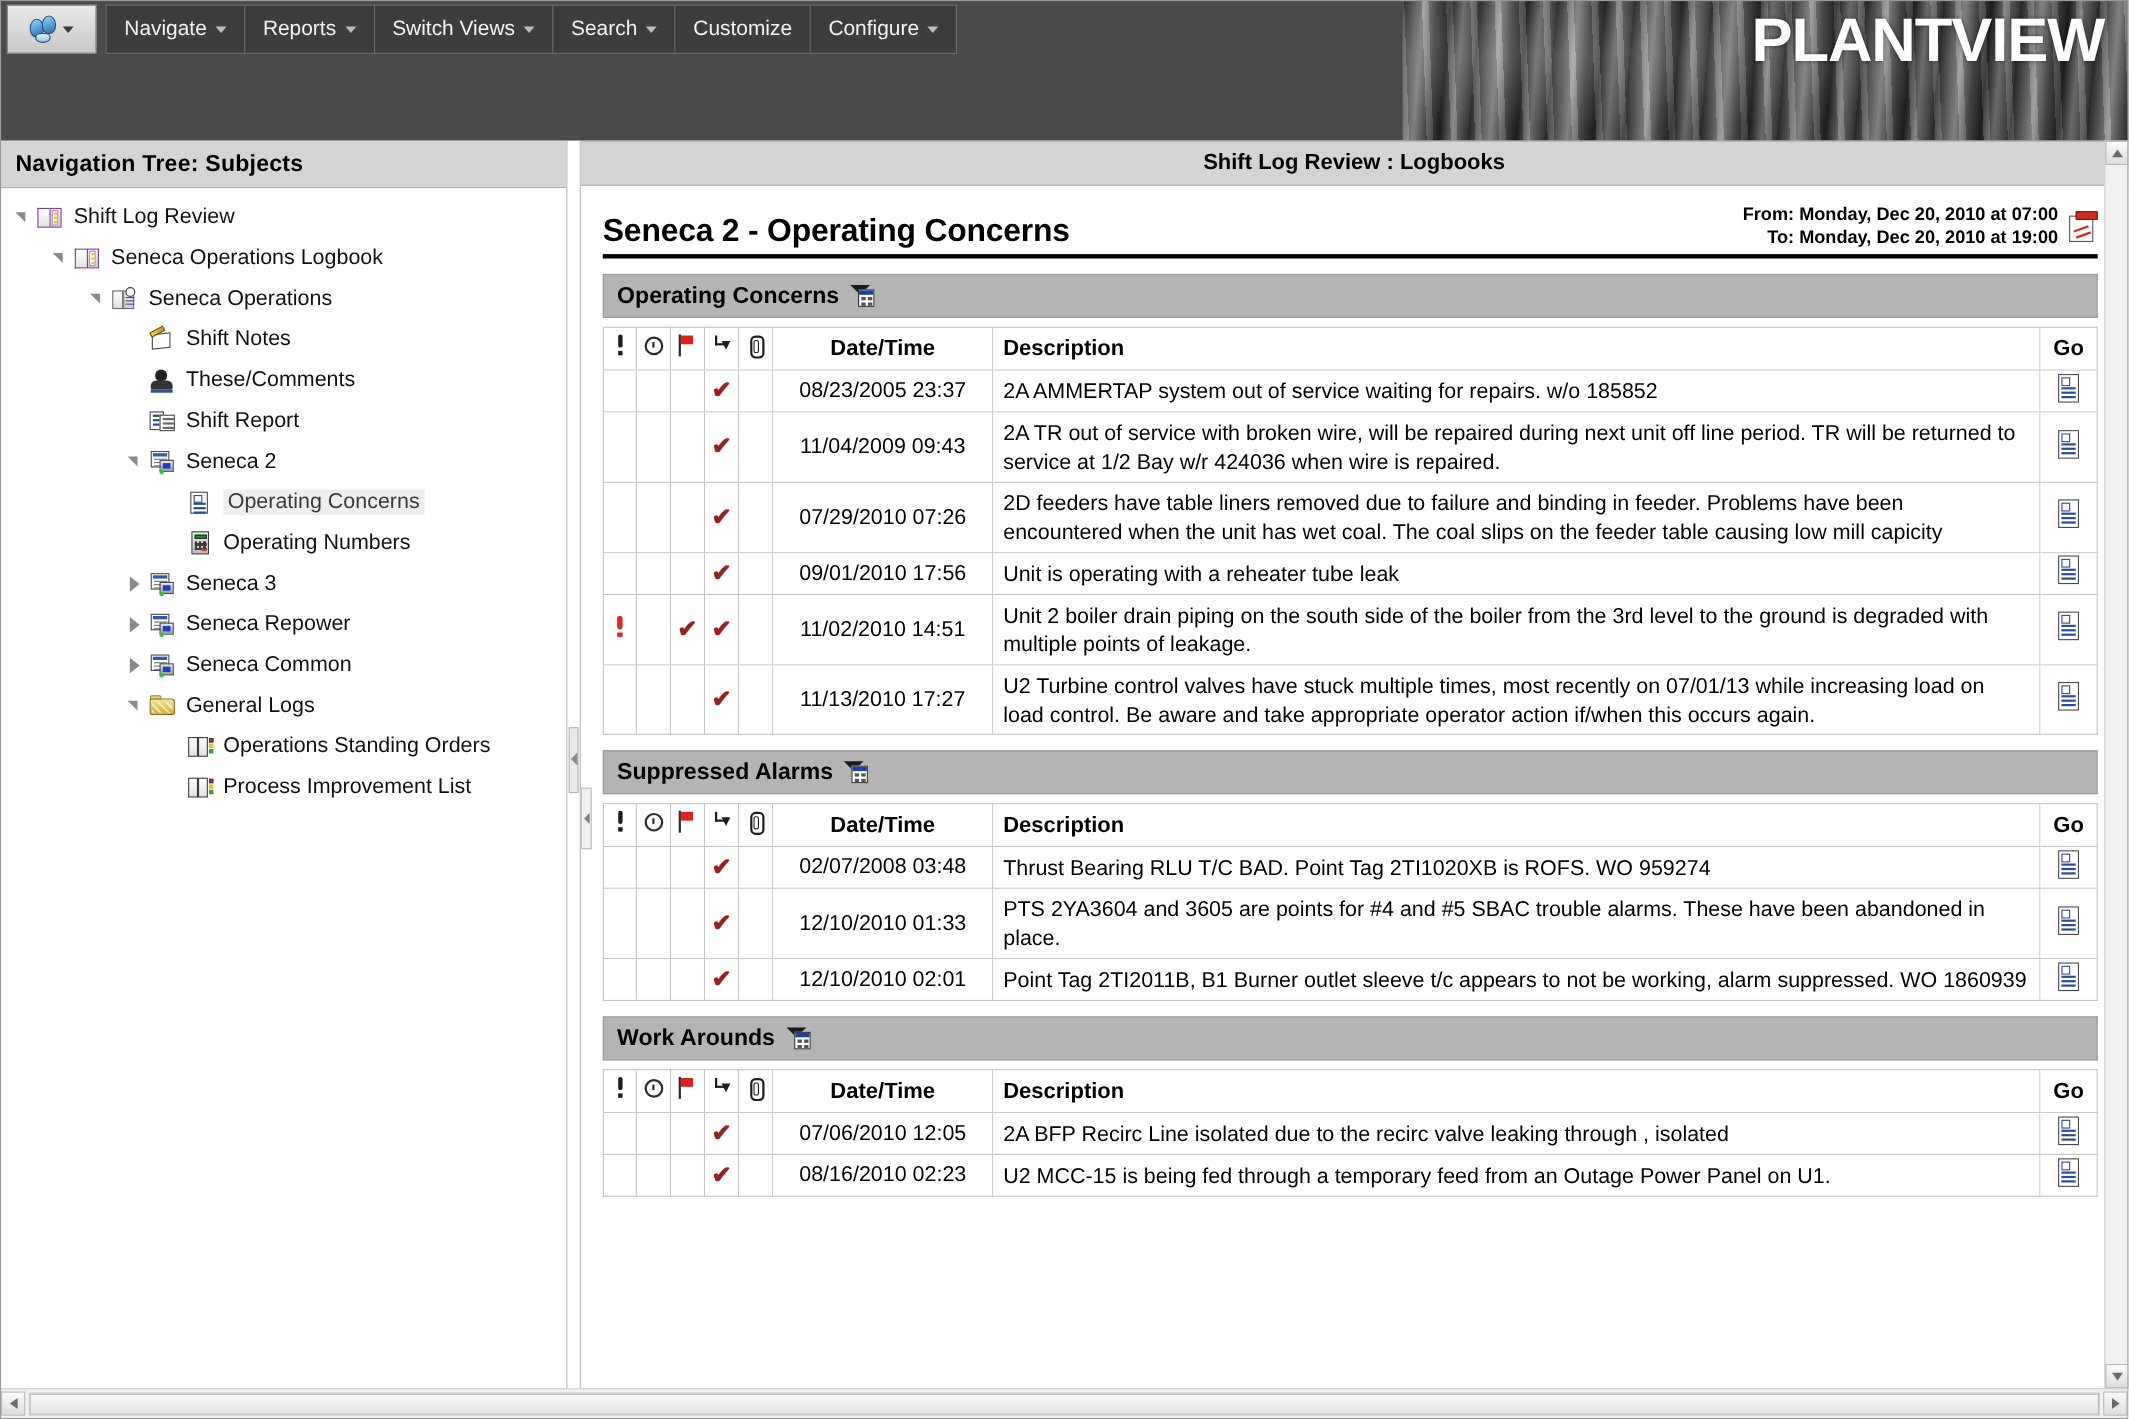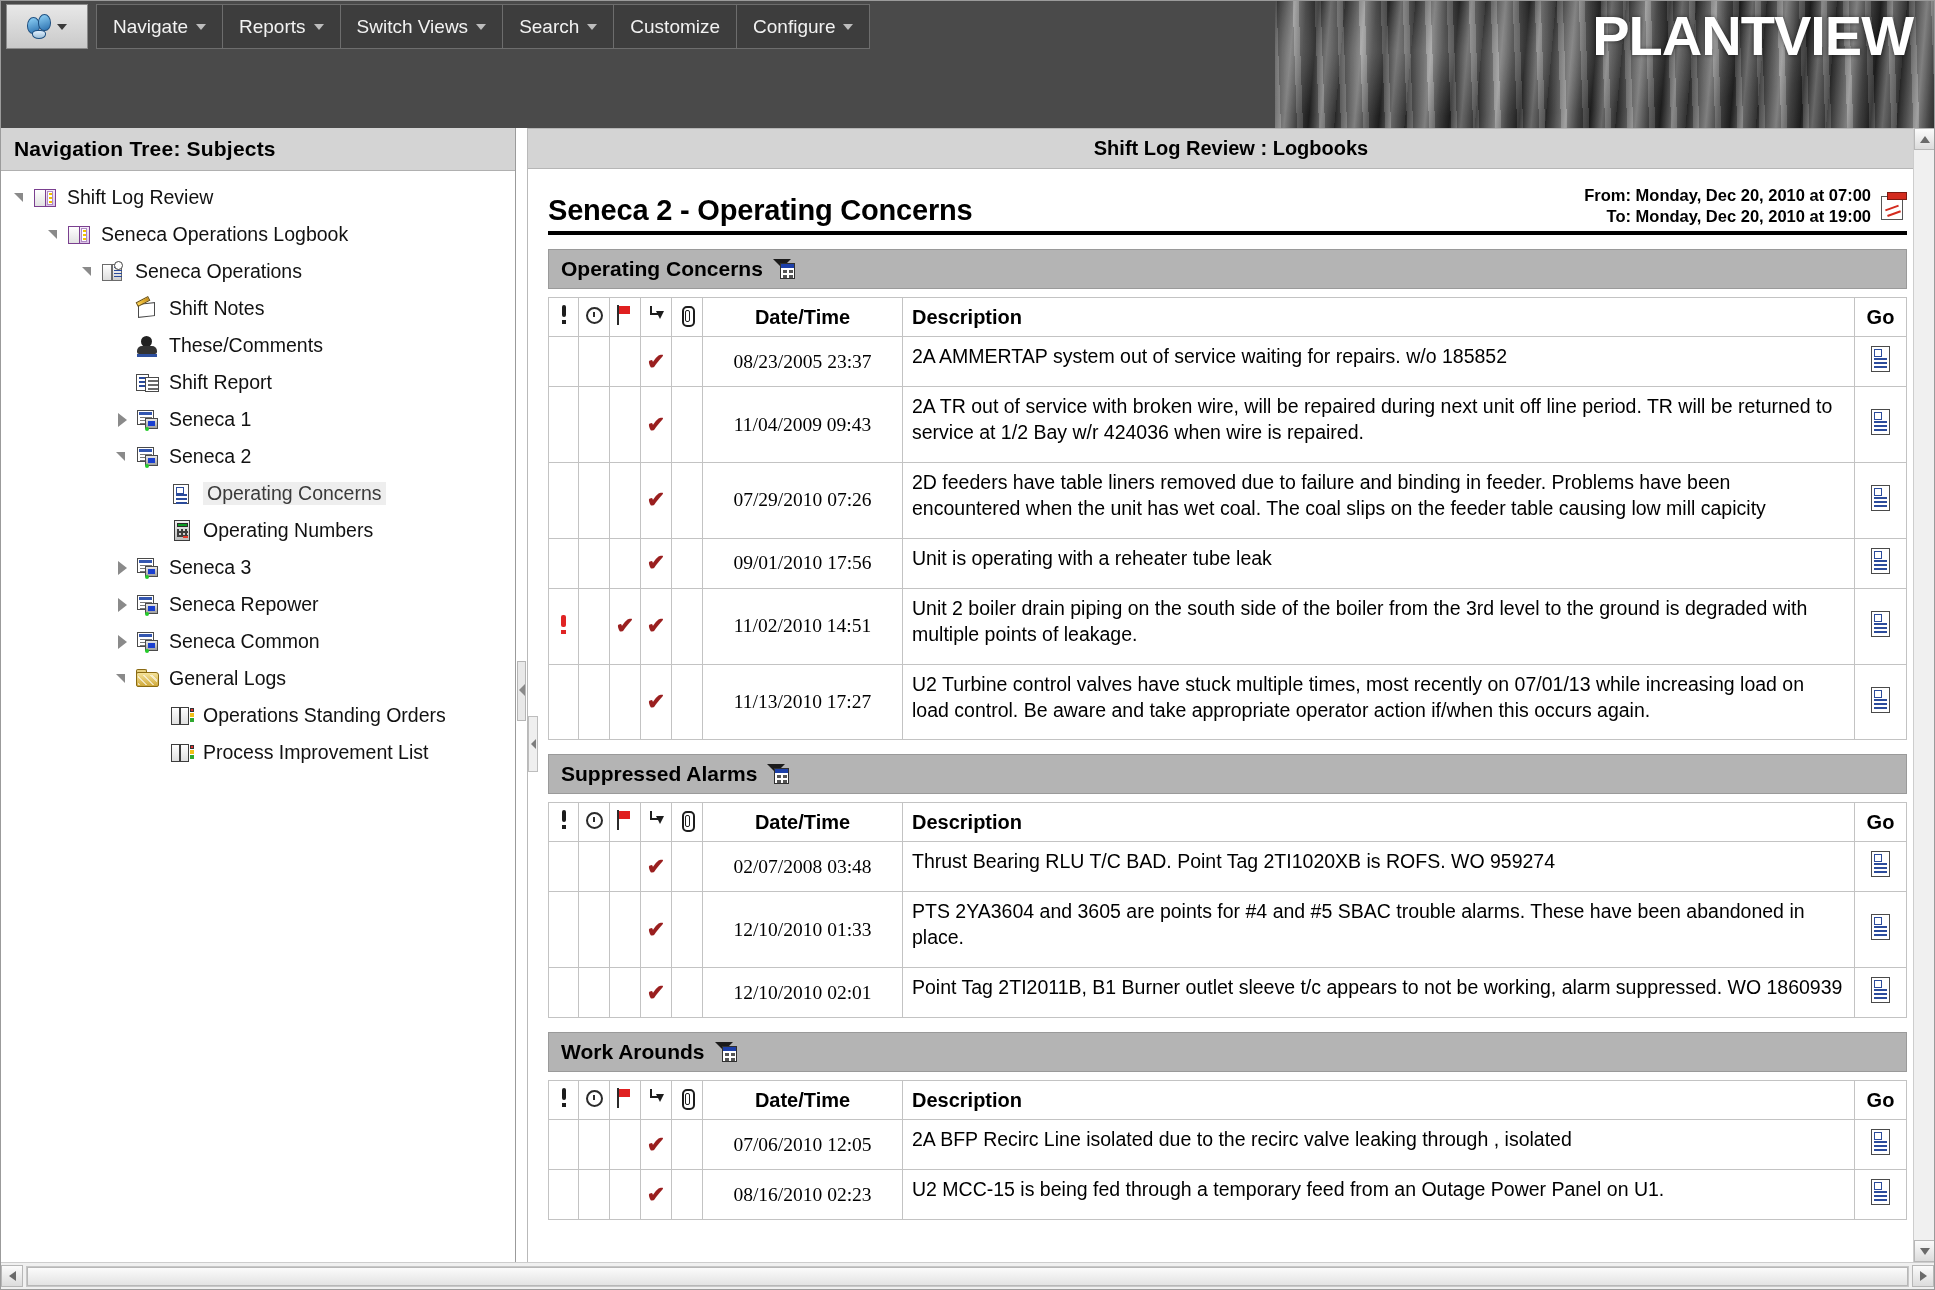--- a/index.html
+++ b/index.html
@@ -473,25 +473,25 @@
     font-size: 20px; font-weight: bold;
     color:#000;
     text-align: center;
     background:#fff;
   }
   th.c-flagcol, td.c-flagcol { width: 31px; }
   th.c-date, td.c-date { width: 200px; text-align: center; }
   th.c-go, td.c-go { width: 52px; text-align:center; }
   th.c-desc, td.c-desc { text-align: left; }
   td.c-date {
-    font-size: 19.5px; color: #000; white-space: nowrap; font-family: Liberation Serif, serif;
+    font-size: 19.5px; color: #000; white-space: nowrap;
   }
   td.c-desc {
     font-size: 19.5px; color:#000;
-    padding: 7px 10px 16px 9px;
+    padding: 7px 10px 4px 9px;
     line-height: 1.33;
   }
   td.c-flagcol { text-align:center; }
 
   .hdr-ic { display:inline-block; position:relative; }
   .ic-excl {
     width: 7px; height: 20px;
   }
   .ic-excl:before{
     content:""; position:absolute; left:2px; top:0; width:4px;height:12px;background:#1d1d1d;
@@ -707,27 +707,20 @@
               <span style="position:absolute;inset:0"><i class="ic-staff"><span class="head"></span><span class="body"></span><span class="base"></span></i></span>
             </span>
             <span class="tree-label">These/Comments</span>
           </div>
           <div class="tree-row" style="padding-left: 116px;">
             <span class="twisty "></span>
             <span class="tree-icon">
               <span style="position:absolute;inset:0"><i class="ic-report"><span class="b1"></span><span class="b2"></span></i></span>
             </span>
             <span class="tree-label">Shift Report</span>
-          </div>
-          <div class="tree-row" style="padding-left: 116px;">
-            <span class="twisty closed"></span>
-            <span class="tree-icon">
-              <span style="position:absolute;inset:0"><i class="ic-unit"><span class="sheet"></span><span class="box"></span><span class="led"></span></i></span>
-            </span>
-            <span class="tree-label">Seneca 1</span>
           </div>
           <div class="tree-row" style="padding-left: 116px;">
             <span class="twisty open"></span>
             <span class="tree-icon">
               <span style="position:absolute;inset:0"><i class="ic-unit"><span class="sheet"></span><span class="box"></span><span class="led"></span></i></span>
             </span>
             <span class="tree-label">Seneca 2</span>
           </div>
           <div class="tree-row selected" style="padding-left: 150px;">
             <span class="twisty "></span>

